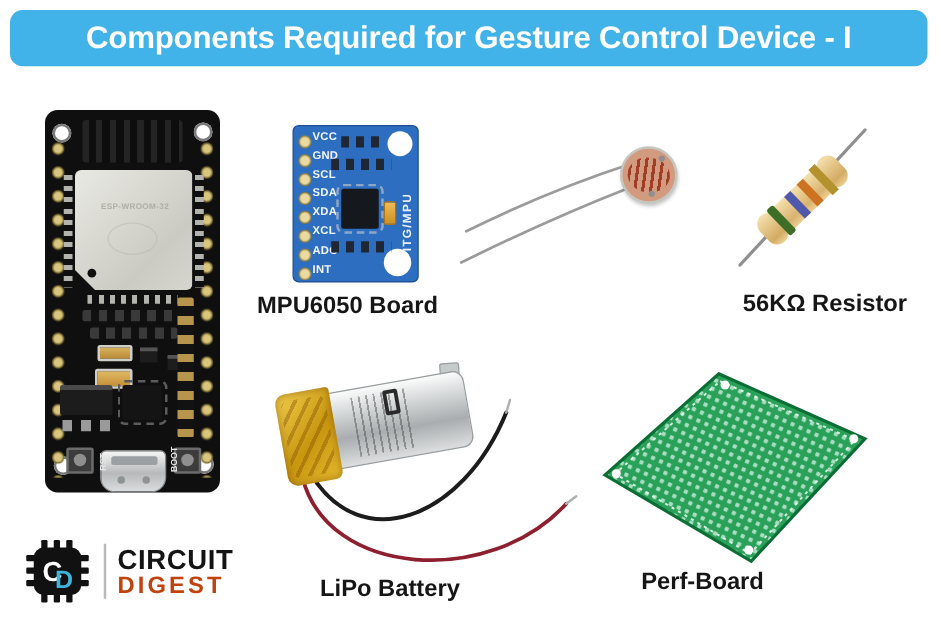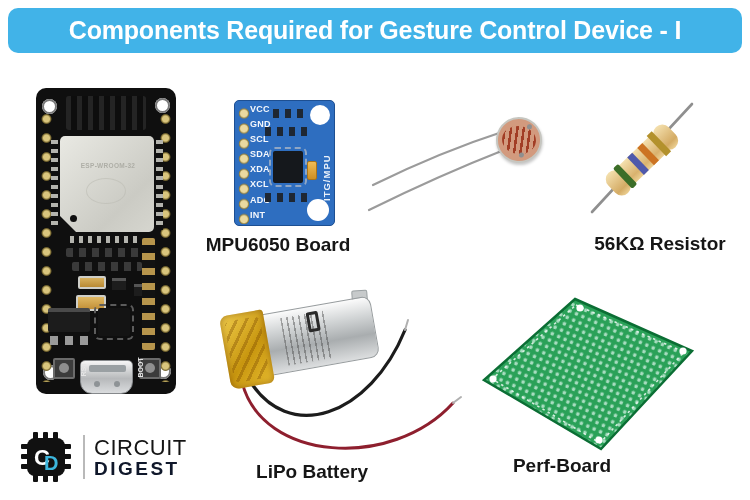--- a/index.html
+++ b/index.html
@@ -129,22 +129,22 @@
   .lipo-mark { position:absolute; left:84px; top:6px; width:12px; height:20px; border:3px solid #2a2a2a; border-radius:2px; }
   .lipo-yellow { position:absolute; left:-2px; top:-5px; width:44px; height:74px;
     background:linear-gradient(135deg,#f2cf4e,#c8960f 55%,#e7bc30);
     border-radius:8px 3px 6px 8px; box-shadow:inset 0 0 7px rgba(110,60,0,.55); }
   .lipo-yellow:before { content:""; position:absolute; inset:6px 4px;
     background:repeating-linear-gradient(125deg,rgba(120,70,0,.35) 0 3px,transparent 3px 9px); border-radius:6px; }
 
   
   .logo { position:absolute; left:18px; top:429px; display:flex; align-items:center; gap:9px; }
   .logo-divider { width:2px; height:44px; background:#b9b9b9; }
-  .logo-text .l1 { font-size:22px; font-weight:400; color:#141414; letter-spacing:.5px; line-height:23px; }
-  .logo-text .l2 { font-size:19px; font-weight:800; color:#0f172a; letter-spacing:2.5px; line-height:20px; }
+  .logo-text .l1 { font-size:22px; font-weight:700; color:#141414; letter-spacing:.5px; line-height:23px; }
+  .logo-text .l2 { font-size:19px; font-weight:800; color:#c2410c; letter-spacing:2.5px; line-height:20px; }
 </style>
 </head>
 <body>
 
 <div class="stage">
 
   <div class="header">
     <h1>Components Required for Gesture Control Device - I</h1>
   </div>
 

